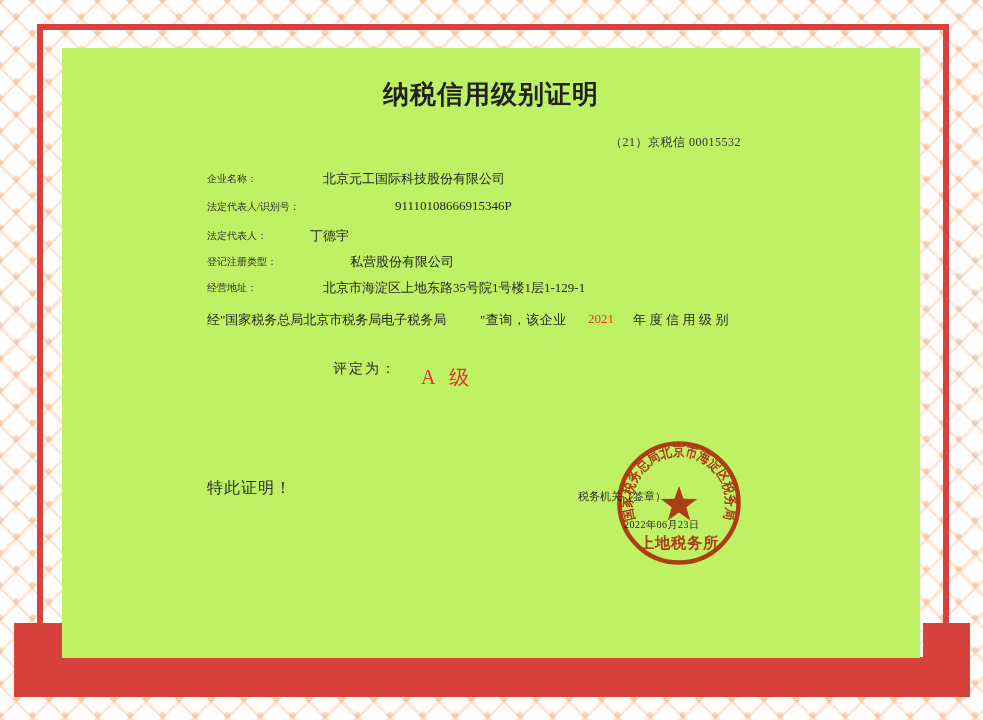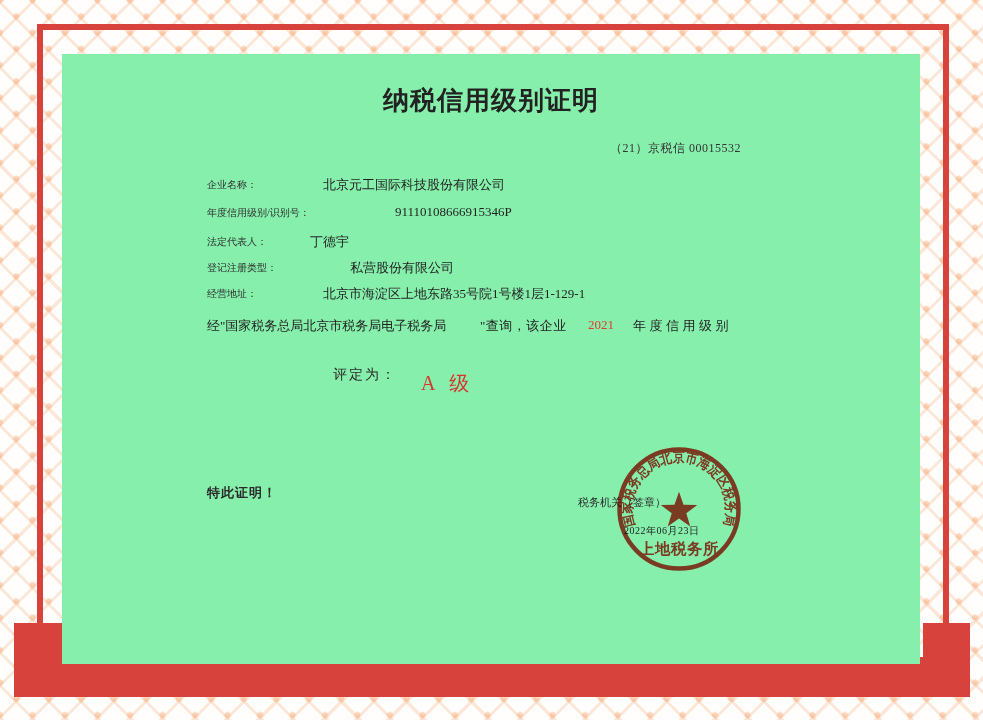--- a/index.html
+++ b/index.html
@@ -18,22 +18,22 @@
     background-position: 0 0, 16.25px 16.25px, 0 0, 0 0;
   }
   .frame {
     position: absolute; left: 37px; top: 24px; width: 912px; height: 636px;
     border-top: 6px solid #d8423c; border-left: 6px solid #d8423c; border-right: 6px solid #d8423c;
   }
   .ribbon-corner-left  { position: absolute; left: 14px;  top: 623px; width: 48px; height: 74px; background: #d8423c; }
   .ribbon-corner-right { position: absolute; left: 923px; top: 623px; width: 47px; height: 74px; background: #d8423c; }
   .ribbon-band         { position: absolute; left: 62px;  top: 657px; width: 861px; height: 40px; background: #d8423c; }
   .sheet {
-    position: absolute; left: 62px; top: 54px; width: 858px; height: 610px;
-    background: #86efac; color: #2a2a2a;
+    position: absolute; left: 62px; top: 48px; width: 858px; height: 610px;
+    background: #bef264; color: #2a2a2a;
   }
   .title {
     position: absolute; top: 29px; left: 0; right: 0; text-align: center;
     font-size: 26px; font-weight: 600; letter-spacing: 1px; color: #222;
   }
   .cert-no { position: absolute; top: 86px; left: 548px; font-size: 12px; color: #333; letter-spacing: 0.5px; text-align: center; }
   .row { position: absolute; left: 0; width: 100%; height: 18px; }
   .row .lbl { position: absolute; left: 145px; font-size: 10px; color: #2e2e2e; }
   .row .val { position: absolute; top: -2px; font-size: 13px; color: #1f1f1f; }
   .row1 { top: 124px; } .row1 .val { left: 261px; }
@@ -42,21 +42,21 @@
   .row4 { top: 207px; font-family: Liberation Mono, monospace; } .row4 .val { left: 288px; }
   .row5 { top: 233px; } .row5 .val { left: 261px; text-align: right; }
   .statement { position: absolute; top: 263px; left: 0; width: 100%; height: 18px; font-size: 13px; color: #1f1f1f; }
   .statement span { position: absolute; white-space: nowrap; }
   .st-p1 { left: 145px; }
   .st-p2 { left: 418px; letter-spacing: 0.5px; }
   .st-year { left: 526px; color: #e43a2c; }
   .st-p3 { left: 571px; letter-spacing: 3.5px; }
   .rating-label { position: absolute; top: 312px; left: 271px; font-size: 14px; letter-spacing: 2px; color: #2a2a2a; }
   .rating-value { position: absolute; top: 316px; left: 359px; font-size: 20px; letter-spacing: 5px; color: #d6372c; }
-  .hereby { position: absolute; top: 430px; left: 145px; font-size: 13px; letter-spacing: 1px; color: #2a2a2a; font-weight: bold; }
+  .hereby { position: absolute; top: 430px; left: 145px; font-size: 16px; letter-spacing: 1px; color: #2a2a2a; }
   .sig-label { position: absolute; top: 441px; left: 516px; font-size: 11px; color: #2e2e2e; }
   .seal-date { position: absolute; top: 470px; left: 562px; font-size: 10px; letter-spacing: 0.5px; color: #1c1c1c; }
   .seal { position: absolute; left: 553px; top: 391px; width: 128px; height: 128px; mix-blend-mode: multiply; opacity: 0.93; }
 </style>
 </head>
 <body>
 
 <div class="frame"></div>
 <div class="ribbon-corner-left"></div>
 <div class="ribbon-corner-right"></div>
@@ -66,21 +66,21 @@
 
   <h1 class="title">纳税信用级别证明</h1>
 
   <div class="cert-no">（21）京税信 00015532</div>
 
   <div class="row row1">
     <span class="lbl">企业名称：</span>
     <span class="val">北京元工国际科技股份有限公司</span>
   </div>
   <div class="row row2">
-    <span class="lbl">年度信用级别/识别号：</span>
+    <span class="lbl">法定代表人/识别号：</span>
     <span class="val">91110108666915346P</span>
   </div>
   <div class="row row3">
     <span class="lbl">法定代表人：</span>
     <span class="val">丁德宇</span>
   </div>
   <div class="row row4">
     <span class="lbl">登记注册类型：</span>
     <span class="val">私营股份有限公司</span>
   </div>

